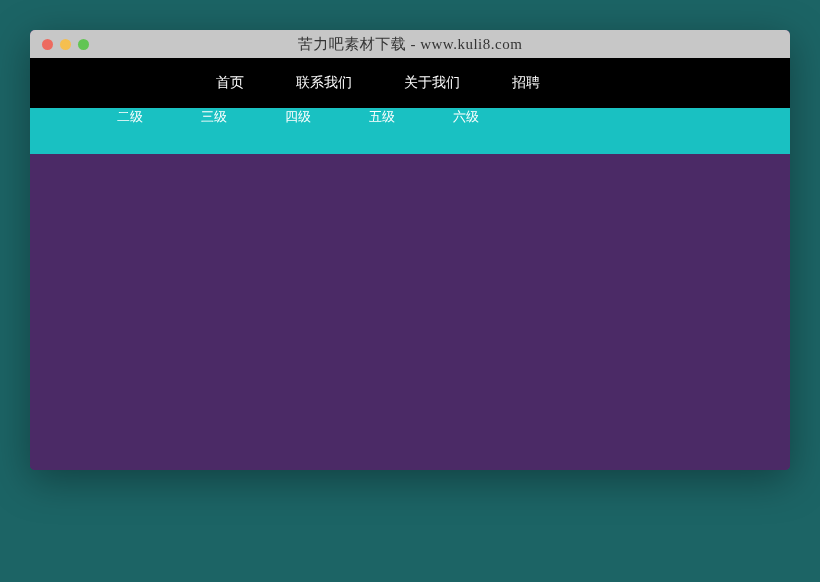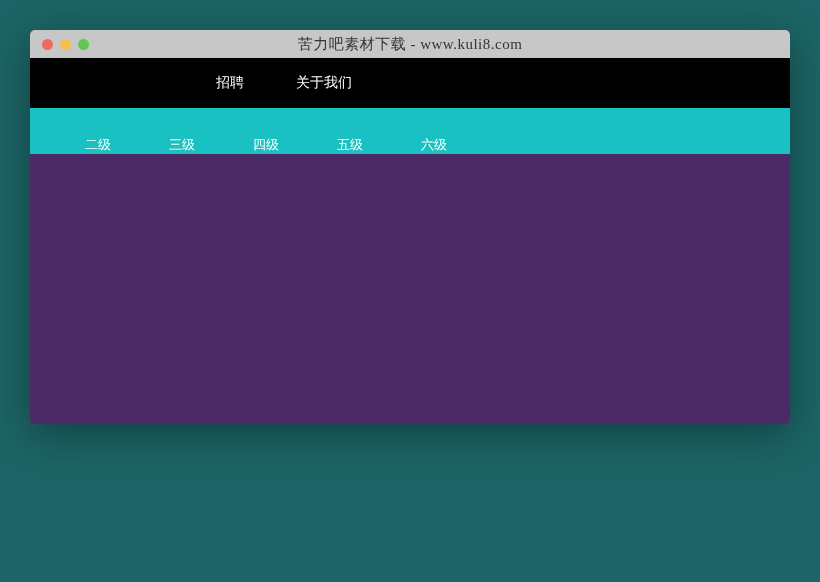--- a/index.html
+++ b/index.html
@@ -12,21 +12,21 @@
       width: 820px;
       height: 582px;
       font-family: "Microsoft YaHei", "SimHei", sans-serif;
       overflow: hidden;
     }
     .window {
       position: absolute;
       top: 30px;
       left: 30px;
       width: 760px;
-      height: 394px;
+      height: 440px;
       border-radius: 5px;
       overflow: hidden;
       box-shadow: 0 10px 40px rgba(0,0,0,0.35);
       background: #701a75;
     }
     .titlebar {
       height: 28px;
       background: #c7c7c7;
       display: flex;
       align-items: center;
@@ -73,22 +73,22 @@
       cursor: pointer;
       white-space: nowrap;
     }
     .nav-item.active {
       background: #19c1c2;
     }
     .subnav {
       height: 46px;
       background: #19c1c2;
       display: flex;
-      align-items: flex-end;
-      padding-left: 26px;
+      align-items: flex-start;
+      padding-left: 58px;
     }
     .subnav-item {
       color: #ffffff;
       font-size: 13px;
       padding: 0 29px;
       cursor: pointer;
       white-space: nowrap;
     }
     .content {
       background: #4b2a66;
@@ -102,22 +102,24 @@
   <div class="titlebar">
     <div class="traffic">
       <div class="dot red"></div>
       <div class="dot yellow"></div>
       <div class="dot green"></div>
     </div>
     <div class="title">苦力吧素材下载 - www.kuli8.com</div>
   </div>
 
   <div class="nav">
+    <div class="nav-item">首页</div>
+    <div class="nav-item">联系我们</div>
+    <div class="nav-item">关于我们</div>
     <div class="nav-item">招聘</div>
-    <div class="nav-item">关于我们</div>
   </div>
 
   <div class="subnav">
     <div class="subnav-item">二级</div>
     <div class="subnav-item">三级</div>
     <div class="subnav-item">四级</div>
     <div class="subnav-item">五级</div>
     <div class="subnav-item">六级</div>
   </div>
 

